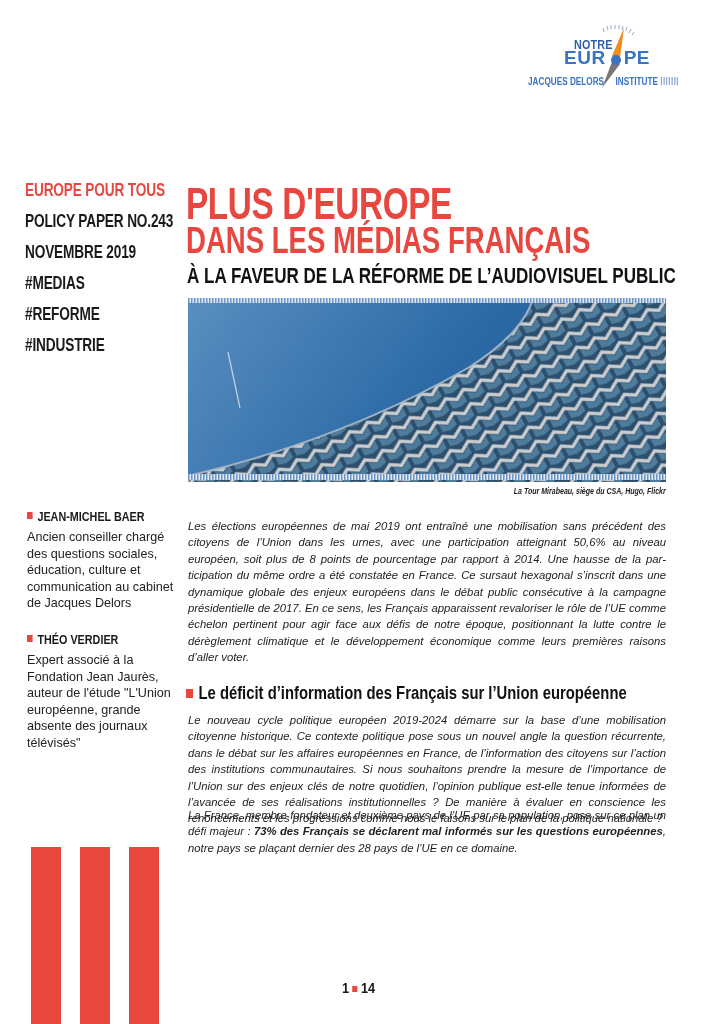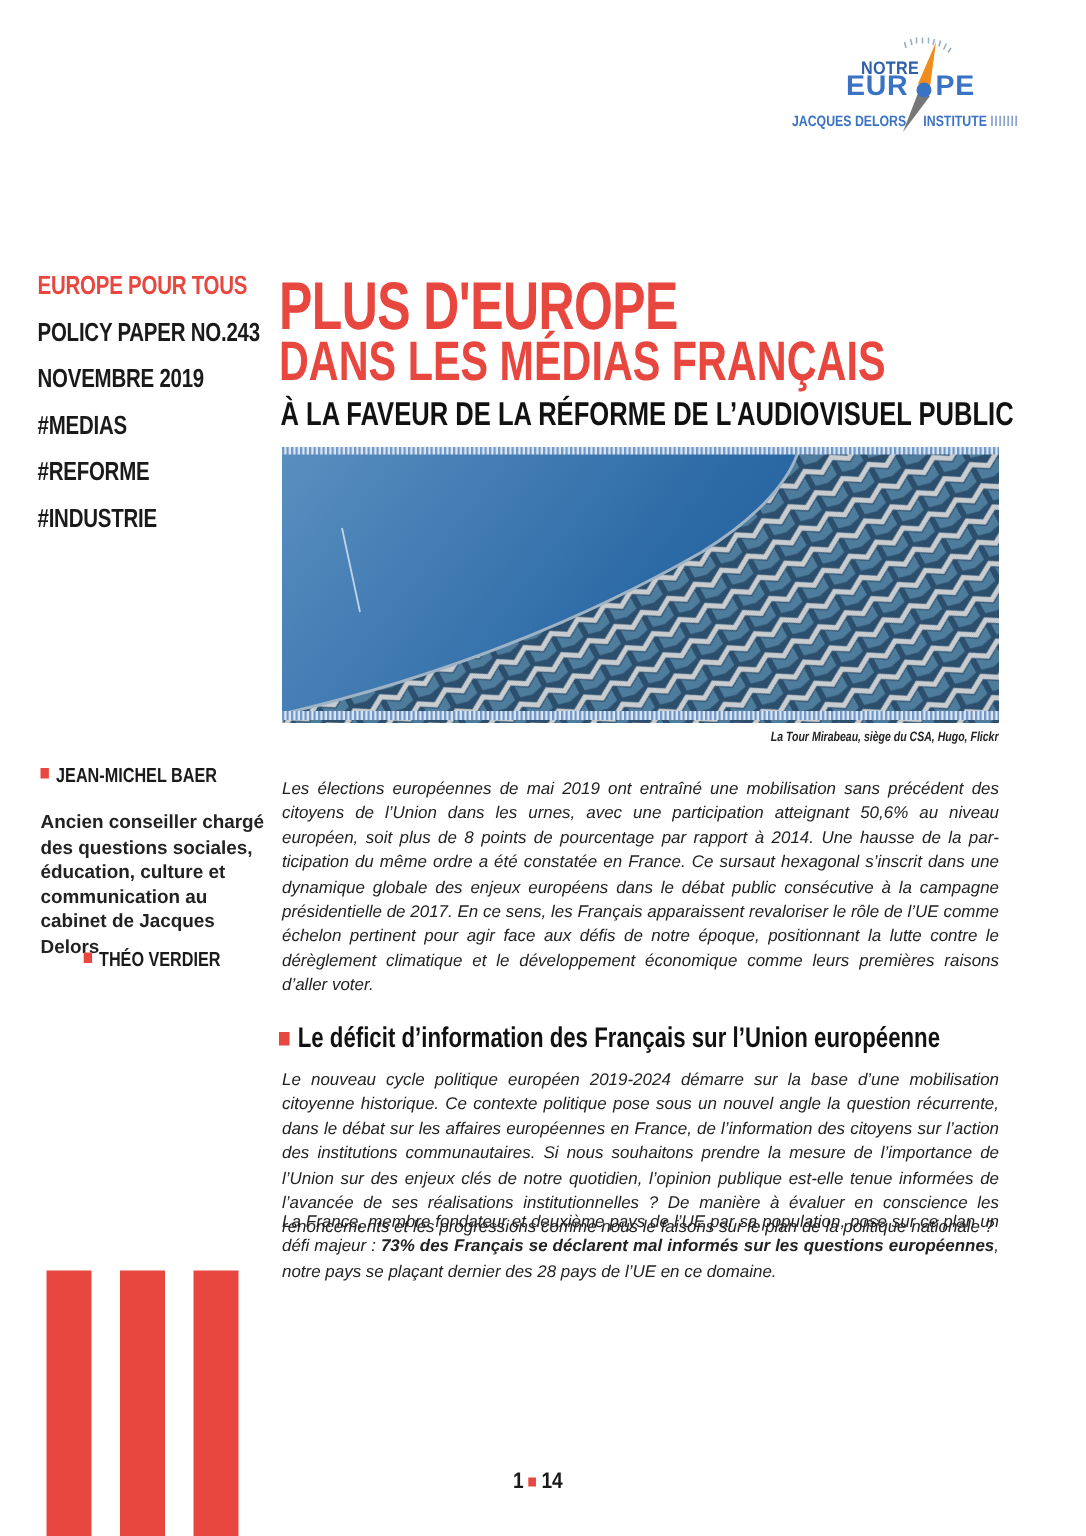--- a/index.html
+++ b/index.html
@@ -25,21 +25,21 @@
 
   
   #photo { left:188px; top:298px; width:478px; height:184px; overflow:hidden; }
   #photo svg { display:block; }
   .caption { right:58px; top:486px; font-style:italic; font-weight:bold; font-size:9px; color:#222; transform:scaleX(0.78); transform-origin:right; white-space:nowrap; }
 
   
   .author { left:27px; width:150px; }
   .author .name { font-weight:bold; font-size:13.5px; line-height:16px; white-space:nowrap; transform:scaleX(0.8); transform-origin:left; display:block; }
   .author .name .sq { display:inline-block; width:7px; height:7px; background:#e8473f; margin-right:6px; vertical-align:2px; }
-  .author .bio { font-size:12.6px; line-height:16.6px; color:#222; margin-top:15px;font-weight:bold; }
+  .author .bio { font-size:12.6px; line-height:16.6px; color:#222; margin-top:4px; }
 
   
   .body { left:188px; width:478px; font-size:11.3px; line-height:16.4px; color:#222; text-align:justify; hyphens:manual;font-style:italic; }
   .body b { font-weight:bold; }
   .section-h { left:186px; top:682px; font-weight:bold; font-size:19px; line-height:22px; white-space:nowrap; transform:scaleX(0.78); transform-origin:left; color:#111; }
   .section-h .sq { display:inline-block; width:9px; height:9px; background:#e8473f; margin-right:7px; vertical-align:1px; }
 
   
   .bar { top:847px; width:30px; height:177px; background:#e8473f; }
 
@@ -109,22 +109,23 @@
     <rect x="0" y="0" width="478" height="5" fill="url(#dots)"></rect>
     <rect x="0" y="176" width="478" height="6" fill="url(#dots)"></rect>
   </svg>
 </div>
 <div class="abs caption">La Tour Mirabeau, siège du CSA, Hugo, Flickr</div>
 
 <div class="abs author" style="top:509px;">
   <span class="name"><span class="sq"></span><span>JEAN-MICHEL BAER</span></span>
   <div class="bio">Ancien conseiller chargé des questions sociales, éducation, culture et communication au cabinet de Jacques Delors</div>
 </div>
-<div class="abs author" style="top:632px;text-align:right;">
+<div class="abs author" style="top:632px;">
   <span class="name"><span class="sq"></span><span>THÉO VERDIER</span></span>
+  <div class="bio">Expert associé à la Fondation Jean Jaurès, auteur de l'étude "L'Union européenne, grande absente des journaux télévisés"</div>
 </div>
 
 <div class="abs body" style="top:518px;">Les élections européennes de mai 2019 ont entraîné une mobilisation sans précédent des citoyens de l’Union dans les urnes, avec une participation atteignant 50,6% au niveau européen, soit plus de 8 points de pourcentage par rapport à 2014. Une hausse de la par­ticipation du même ordre a été constatée en France. Ce sursaut hexagonal s’inscrit dans une dynamique globale des enjeux européens dans le débat public consécutive à la cam­pagne présidentielle de 2017. En ce sens, les Français apparaissent revaloriser le rôle de l’UE comme échelon pertinent pour agir face aux défis de notre époque, positionnant la lutte contre le dérèglement climatique et le développement économique comme leurs premières raisons d’aller voter.</div>
 
 <div class="abs section-h"><span class="sq"></span><span>Le déficit d’information des Français sur l’Union européenne</span></div>
 
 <div class="abs body" style="top:712px;">Le nouveau cycle politique européen 2019-2024 démarre sur la base d’une mobilisation citoyenne historique. Ce contexte politique pose sous un nouvel angle la question récurrente, dans le débat sur les affaires européennes en France, de l’information des citoyens sur l’ac­tion des institutions communautaires. Si nous souhaitons prendre la mesure de l’importance de l’Union sur des enjeux clés de notre quotidien, l’opinion publique est-elle tenue informées de l’avancée de ses réalisations institutionnelles ? De manière à évaluer en conscience les renoncements et les progressions comme nous le faisons sur le plan de la politique natio­nale ?</div>
 
 <div class="abs body" style="top:807px;"><span>La France, membre fondateur et deuxième pays de l’UE par sa population, pose sur ce plan un défi majeur : </span><b>73% des Français se déclarent mal informés sur les questions européennes</b><span>, notre pays se plaçant dernier des 28 pays de l’UE en ce domaine.</span></div>
 

